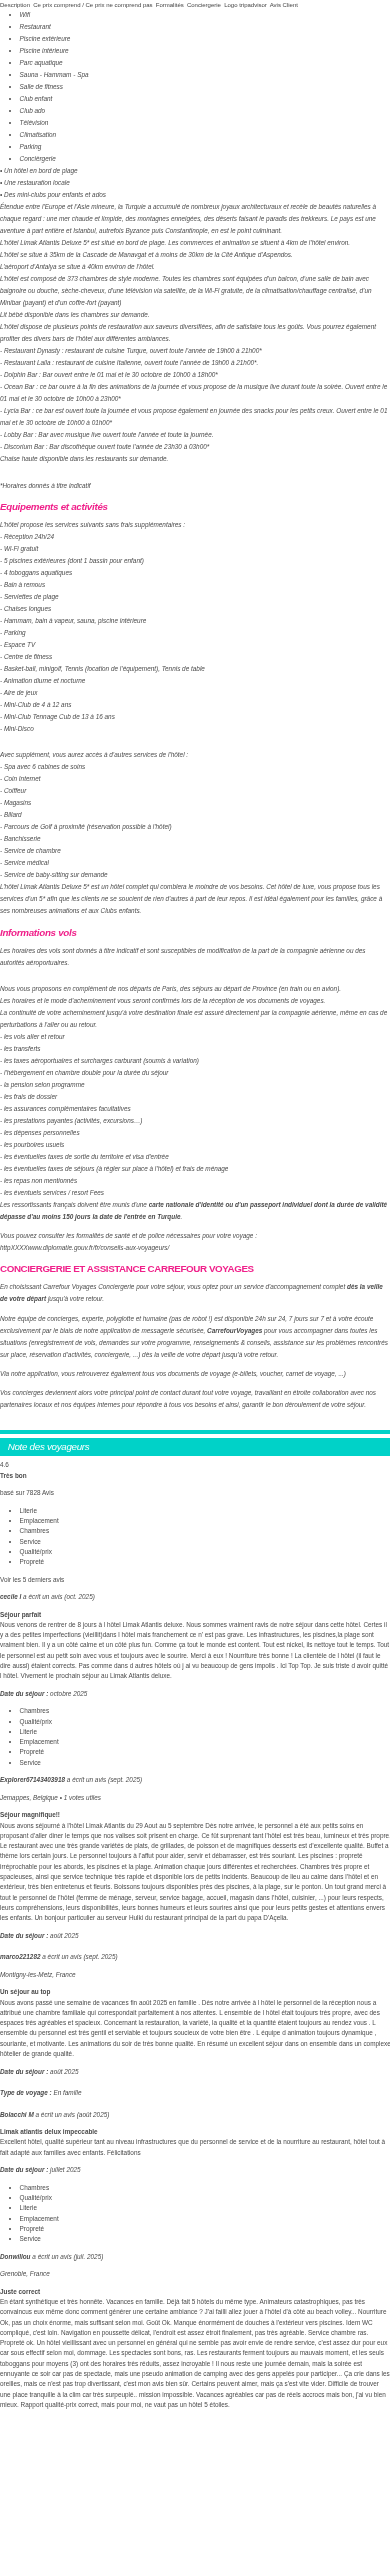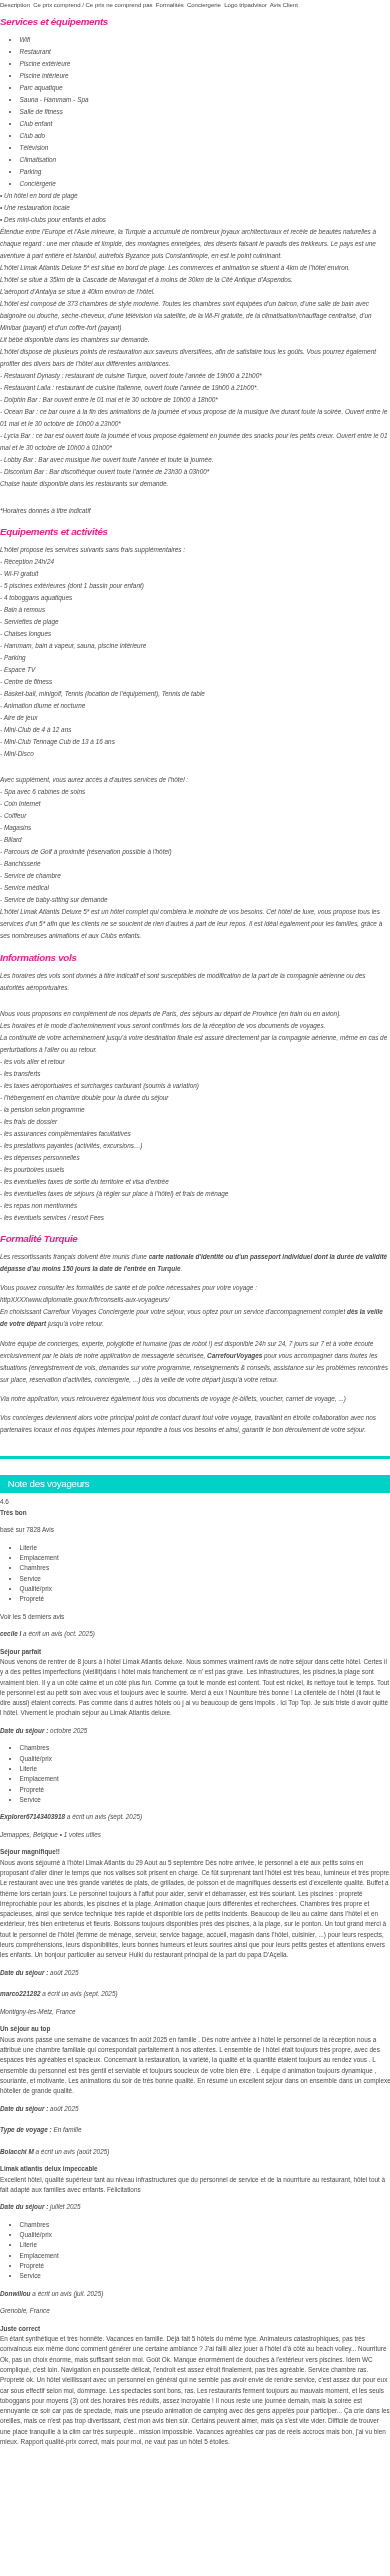--- a/index.html
+++ b/index.html
@@ -31,22 +31,22 @@
   .lines div { font-style: italic; font-size: 6.4px; line-height: 12px; }
   .para { font-style: italic; font-size: 6.4px; line-height: 12px; }
   .gap { height: 7.2px; }
   .gap-s { height: 4.1px; }
   b.strong { font-style: italic; font-weight: bold; }
   .teal-bar {
     margin-top: 19.6px; height: 3.1px; background: #00d2c8;
   }
   .rating-header {
     background: #00d2c8; color: #fff;
-    font-size: 9.8px; letter-spacing: -0.3px;
-    padding: 2.6px 7.7px; margin-top: 12px; line-height: 13.4px;
+    font-style: italic; font-size: 9.8px; letter-spacing: -0.3px;
+    padding: 2.6px 7.7px; margin-top: 0; line-height: 13.4px;
   }
   .rv { font-style: normal; font-size: 6.4px; line-height: 10.3px; }
   .rv-bold { font-weight: bold; }
   ul.crit { margin: 0; padding-left: 19.6px; list-style: disc; }
   ul.crit li { font-style: normal; font-size: 6.4px; line-height: 10.3px; }
   .link { cursor: pointer; }
   .review-author { font-style: italic; font-size: 6.4px; line-height: 10.3px; }
   .review-author b { font-weight: bold; }
   .review-title { font-weight: bold; font-size: 6.4px; line-height: 10.3px; }
   .review-body { font-size: 6.4px; line-height: 10.3px; }
@@ -60,21 +60,20 @@
 
   <div class="topnav">
     <span>Description</span>
     <span>Ce prix comprend / Ce prix ne comprend pas</span>
     <span>Formalités</span>
     <span>Conciergerie</span>
     <span>Logo tripadvisor</span>
     <span>Avis Client</span>
   </div>
 
-  <h2 class="sec first">Services et équipements</h2>
   <ul class="bul">
     <li>Wifi</li>
     <li>Restaurant</li>
     <li>Piscine extérieure</li>
     <li>Piscine intérieure</li>
     <li>Parc aquatique</li>
     <li>Sauna - Hammam - Spa</li>
     <li>Salle de fitness</li>
     <li>Club enfant</li>
     <li>Club ado</li>
@@ -171,26 +170,26 @@
     <div>- les assurances complémentaires facultatives</div>
     <div>- les prestations payantes (activités, excursions…)</div>
     <div>- les dépenses personnelles</div>
     <div>- les pourboires usuels</div>
     <div>- les éventuelles taxes de sortie du territoire et visa d’entrée</div>
     <div>- les éventuelles taxes de séjours (à régler sur place à l’hôtel) et frais de ménage</div>
     <div>- les repas non mentionnés</div>
     <div>- les éventuels services / resort Fees</div>
   </div>
 
-  <h2 class="sec">Formalité Turquie</h2>
   <p class="para"><span>Les ressortissants français doivent être munis d'une </span><b class="strong">carte nationale d'identité ou d'un passeport individuel dont la durée de validité dépasse d'au moins 150 jours la date de l'entrée en Turquie</b><span>.</span></p>
   <div class="gap"></div>
   <p class="para">Vous pouvez consulter les formalités de santé et de police nécessaires pour votre voyage :</p>
   <p class="para link">httpXXXXwww.diplomatie.gouv.fr/fr/conseils-aux-voyageurs/</p>
 
+  <h2 class="sec upper">CONCIERGERIE ET ASSISTANCE CARREFOUR VOYAGES</h2>
   <p class="para"><span>En choisissant Carrefour Voyages Conciergerie pour votre séjour, vous optez pour un service d'accompagnement complet </span><b class="strong">dès la veille de votre départ</b><span> jusqu'à votre retour.</span></p>
   <div class="gap"></div>
   <p class="para"><span>Notre équipe de concierges, experte, polyglotte et humaine (pas de robot !) est disponible 24h sur 24, 7 jours sur 7 et à votre écoute exclusivement par le biais de notre application de messagerie sécurisée, </span><b class="strong">CarrefourVoyages</b><span> pour vous accompagner dans toutes les situations (enregistrement de vols, demandes sur votre programme, renseignements &amp; conseils, assistance sur les problèmes rencontrés sur place, réservation d’activités, conciergerie, ...) dès la veille de votre départ jusqu’à votre retour.</span></p>
   <div class="gap"></div>
   <p class="para">Via notre application, vous retrouverez également tous vos documents de voyage (e-billets, voucher, carnet de voyage, ...)</p>
   <div class="gap"></div>
   <p class="para">Vos concierges deviennent alors votre principal point de contact durant tout votre voyage, travaillant en étroite collaboration avec nos partenaires locaux et nos équipes internes pour répondre à tous vos besoins et ainsi, garantir le bon déroulement de votre séjour.</p>
 
   <div class="teal-bar"></div>
   <div class="gap-s"></div>

